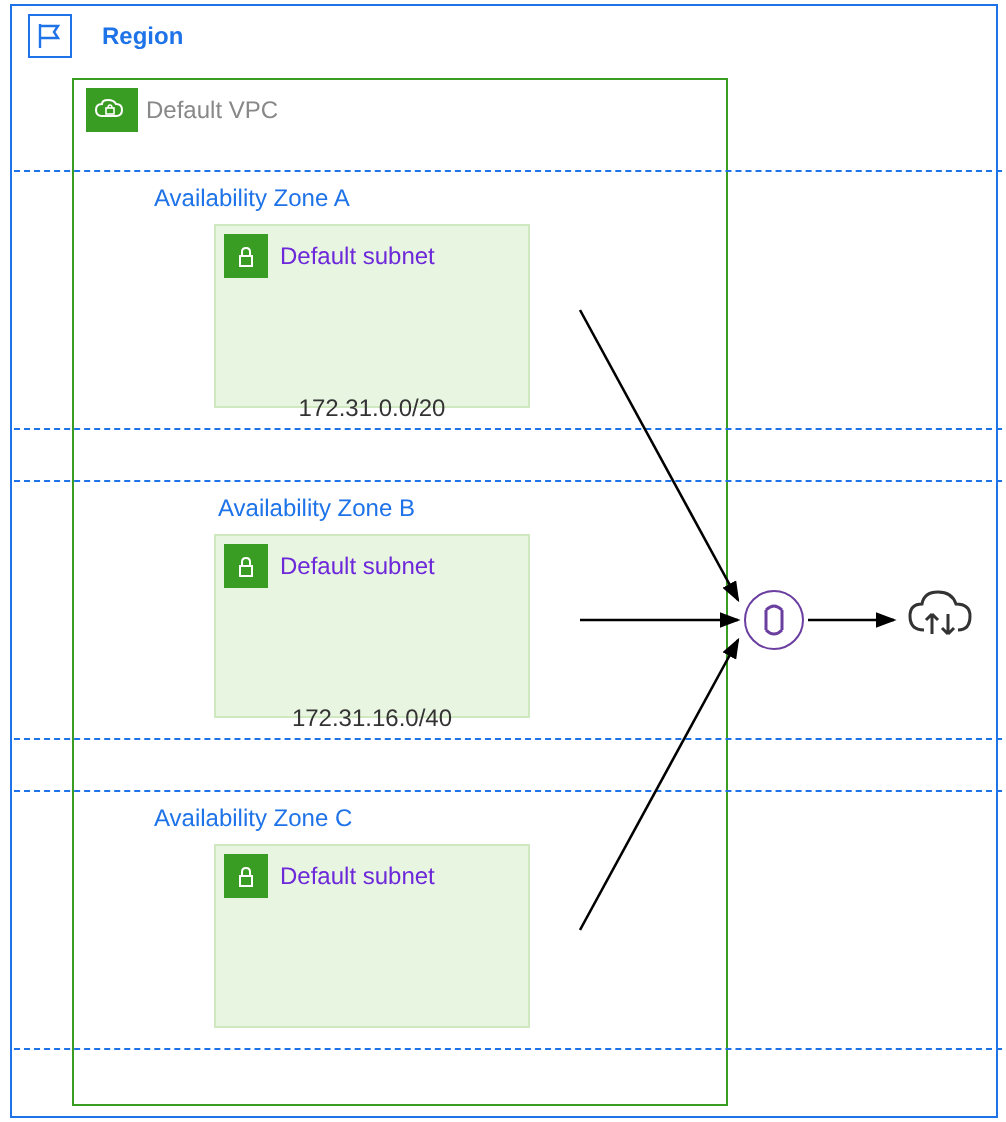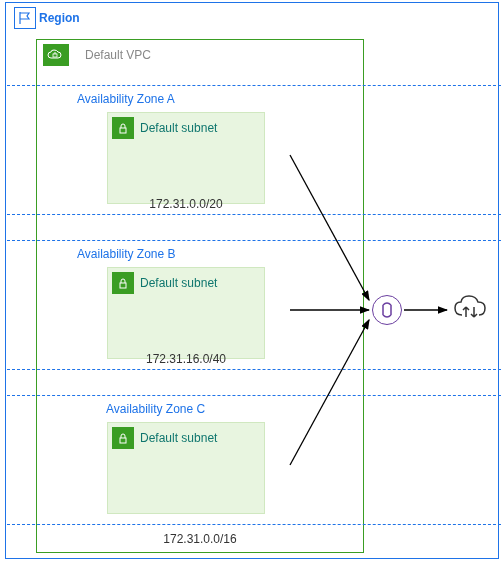--- a/index.html
+++ b/index.html
@@ -5,58 +5,58 @@
     * { box-sizing: border-box; margin: 0; padding: 0; }
     body { font-family: Arial, sans-serif; background: white; width: 503px; height: 561px; position: relative; }
     
     .region {
       position: absolute;
       top: 2px; left: 5px;
       width: 494px; height: 557px;
       border: 1px solid #1e73e8;
     }
     .region-header {
-      display: flex; align-items: center; gap: 3px;
+      display: flex; align-items: center; gap: 15px;
       padding: 4px 8px;
     }
     .region-label { color: #1e73e8; font-size: 12px; font-weight: 600; }
     
     .flag-icon {
       width: 22px; height: 22px;
       border: 1px solid #1e73e8;
       display: flex; align-items: center; justify-content: center;
     }
     
     .vpc {
       position: absolute;
       top: 36px; left: 30px;
       width: 328px; height: 514px;
       border: 1px solid #3a9d23;
     }
     .vpc-header {
-      display: flex; align-items: center; gap: 16px;
+      display: flex; align-items: center; gap: 4px;
       padding: 4px 6px;
     }
     .vpc-label { color: #888; font-size: 12px; }
     .vpc-icon {
       width: 26px; height: 22px;
       background: #3a9d23;
       display: flex; align-items: center; justify-content: center;
     }
     
     .az {
       position: absolute;
       left: -30px;
       width: 494px;
       border-top: 1px dashed #1e73e8;
       border-bottom: 1px dashed #1e73e8;
     }
     .az-a { top: 45px; height: 130px; }
-    .az-b { top: 200px; height: 130px; }
-    .az-c { top: 355px; height: 130px; padding-left: 29px; }
+    .az-b { top: 200px; height: 130px; padding-left: 32px; }
+    .az-c { top: 355px; height: 130px; }
     
     .az-label {
       color: #1e73e8;
       font-size: 12px;
       text-align: left;
       padding-top: 6px;
       margin-left: 70px;
       width: 200px;
     }
     
@@ -64,21 +64,21 @@
       position: absolute;
       left: 100px; top: 26px;
       width: 158px; height: 92px;
       background: #e8f5e0;
       border: 1px solid #d0e8c0;
     }
     .subnet-header {
       display: flex; align-items: center; gap: 6px;
       padding: 4px 4px;
     }
-    .subnet-label { color: #0f766e; font-size: 12px; }
+    .subnet-label { color: #6d28d9; font-size: 12px; }
     .subnet-icon {
       width: 22px; height: 22px;
       background: #3a9d23;
       display: flex; align-items: center; justify-content: center;
     }
     .subnet-cidr {
       color: #333; font-size: 12px;
       text-align: center;
       margin-top: 54px;
     }
@@ -180,21 +180,20 @@
             <svg width="14" height="14" viewBox="0 0 14 14">
               <rect x="4" y="7" width="6" height="5" stroke="white" stroke-width="1" fill="none"></rect>
               <path d="M5 7 L5 5 Q5 3 7 3 Q9 3 9 5 L9 7" stroke="white" stroke-width="1" fill="none"></path>
             </svg>
           </span>
           <span class="subnet-label">Default subnet</span>
         </div>
       </div>
     </div>
 
-    <div class="vpc-cidr">172.31.0.0/16</div>
   </div>
 </div>
 
 <div class="gateway">
   <svg width="16" height="16" viewBox="0 0 16 16">
     <path d="M4 3 L4 13 M12 3 L12 13 M4 3 Q8 -1 12 3 M4 13 Q8 17 12 13" stroke="#6b3fa0" stroke-width="1.5" fill="none"></path>
   </svg>
 </div>
 
 <div class="cloud">

